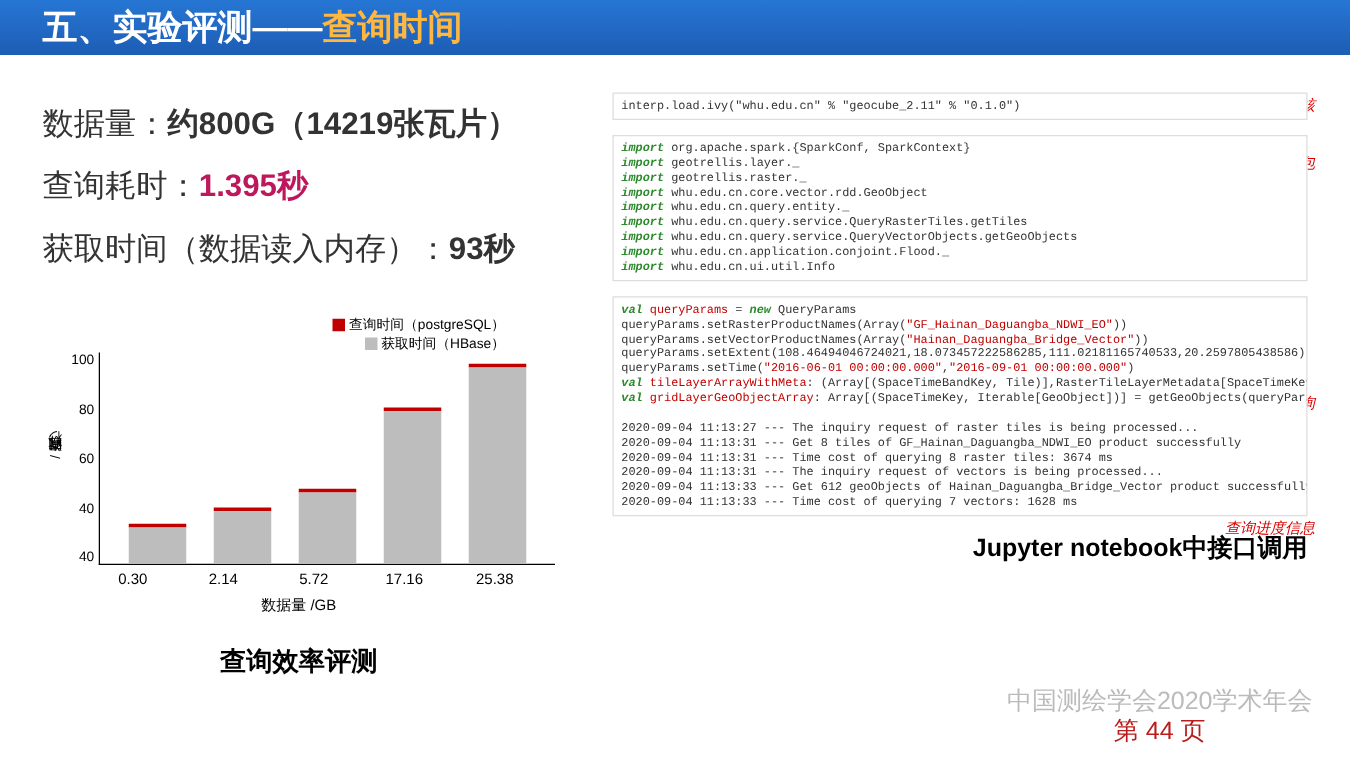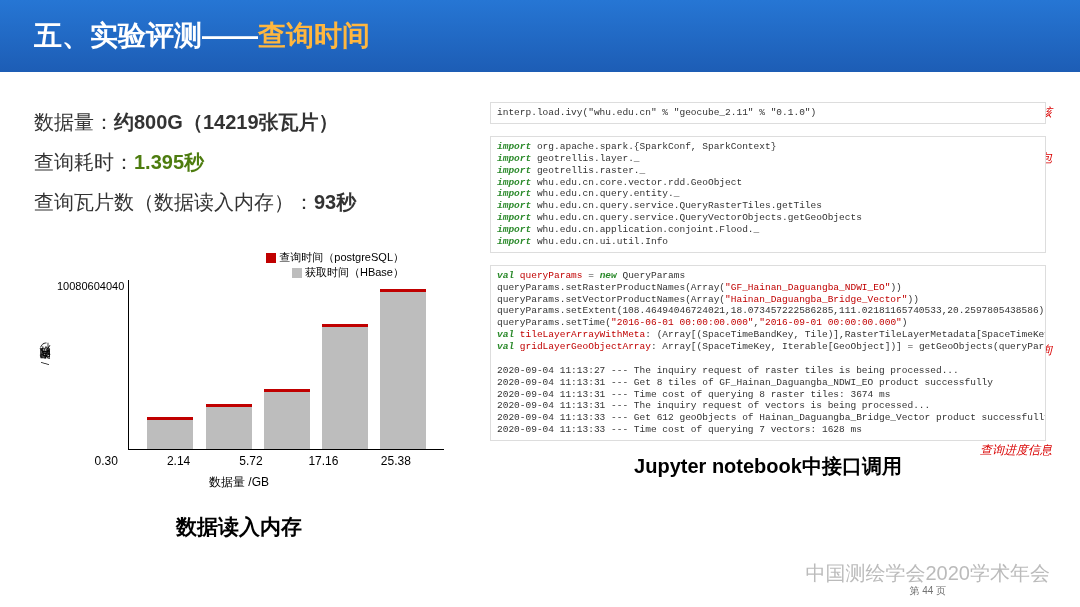--- a/index.html
+++ b/index.html
@@ -8,79 +8,79 @@
   height: 607px;
   background: #fff;
   font-family: "Microsoft Yahei", sans-serif;
   position: relative;
   overflow: hidden;
 }
 .header {
   background: linear-gradient(to bottom, #2676d4 0%, #1d5db5 100%);
   color: #fff;
   padding: 12px 34px;
-  height: 72px;
+  height: 44px;
   display: flex;
   align-items: center;
   font-size: 28px;
   font-weight: bold;
   text-align: right;
 }
 .header .orange { color: #ffb73f; }
 .body-content { position: relative; padding: 30px 34px 0 34px; }
 .left { width: 440px; float: left; }
-.stats { font-size: 20px; line-height: 2.0; color: #333; }
+.stats { font-size: 25px; line-height: 2.0; color: #333; }
 .stats .bold { font-weight: bold; }
-.stats .hl { color: #4d7c0f; font-weight: bold; }
+.stats .hl { color: #be185d; font-weight: bold; }
 .chart-box { margin-top: 28px; width: 410px; }
 .legend { font-size: 11px; text-align: right; padding-right: 40px; }
 .legend-item { display: inline-block; margin-left: 4px; }
 .legend-swatch { display: inline-block; width: 10px; height: 10px; background:#c00000; vertical-align: middle; }
 .legend-swatch.gray { background:#bdbdbd; }
 .chart-area { display:flex; height: 170px; }
 .yaxis-label { writing-mode: vertical-rl; transform: rotate(180deg); font-size: 11px; align-self:center; padding:0 4px;}
-.yaxis { display:flex; flex-direction:row; justify-content:space-between; font-size:11px; text-align:right; padding-right:4px;}
+.yaxis { display:flex; flex-direction:column; justify-content:space-between; font-size:11px; text-align:right; padding-right:4px;}
 .plot { flex:1; border-left:1px solid #000; border-bottom:1px solid #000; position:relative; display:flex; align-items:flex-end; padding:0 12px;}
 .bar-group { flex:1; display:flex; flex-direction:column; align-items:center; justify-content:flex-end; height:100%; }
 .bar { width:46px; background:#bdbdbd; position:relative; }
 .bar-top { width:46px; height:3px; background:#c00000; }
 .xaxis { display:flex; padding-left:36px; padding-right:12px; font-size:12px; margin-top:4px;}
 .xaxis span{ flex:1; text-align:center; }
 .xaxis-label { text-align:center; font-size:12px; margin-top:6px; }
 .chart-caption { text-align:center; font-weight:bold; font-size:21px; margin-top:22px; }
 .right { width: 556px; float:right; position:relative; }
 .cell { border: 1px solid #ddd; border-radius: 0; margin-bottom: 12px; padding: 4px 6px; font-family: "Courier New", monospace; font-size: 9.5px; line-height: 1.25; white-space: pre; position:relative; color:#333; background:#fff; overflow:hidden;}
 .cell .prompt { color:#2a6db5; position:absolute; left:-48px; top:4px; font-size:10px;}
 .cell-wrap { position:relative; padding-left: 0px;}
 .annot { position:absolute; color:#d90000; font-size:12px; font-weight:normal; right:-6px;font-style:italic;}
 .annot.a1 { top: 2px; }
 .annot.a2 { top: 48px; }
 .annot.a3 { top: 240px; }
 .annot.a4 { top: 340px; }
 .kw-green { color:#2b8a2b; font-weight:bold;font-style:italic; }
 .kw-red { color:#c00000; }
-.caption-right { text-align:center; font-weight:bold; font-size:20px; }
+.caption-right { text-align:right; font-weight:bold; font-size:20px; }
 .footer-note { position:absolute; right:30px; bottom: 10px; text-align:center; color:#bbb; font-size:20px; line-height:1.2;}
-.footer-note .pg { font-size:10px; color:#737373;}
+.footer-note .pg { font-size:20px; color:#b91c1c;}
 .cell .ln { display:block; }
 </style>
 </head>
 <body>
 
 <div class="header">
   <span>五、实验评测——</span>
     <span class="orange">查询时间</span>
 </div>
 
 <div class="body-content">
   <div class="left">
     <div class="stats">
       <div><span>数据量：</span><span class="bold">约800G（14219张瓦片）</span></div>
       <div><span>查询耗时：</span><span class="hl">1.395秒</span></div>
-      <div><span>查询瓦片数（数据读入内存）：</span><span class="bold">93秒</span></div>
+      <div><span>获取时间（数据读入内存）：</span><span class="bold">93秒</span></div>
     </div>
 
     <div class="chart-box">
       <div class="legend">
         <div class="legend-item"><span class="legend-swatch"></span> <span>查询时间（postgreSQL）</span></div><br>
         <div class="legend-item"><span class="legend-swatch gray"></span> <span>获取时间（HBase）</span></div>
       </div>
       <div class="chart-area">
         <div class="yaxis-label">查询时间 /秒</div>
         <div class="yaxis">
@@ -114,21 +114,21 @@
         </div>
       </div>
       <div class="xaxis">
         <span>0.30</span>
         <span>2.14</span>
         <span>5.72</span>
         <span>17.16</span>
         <span>25.38</span>
       </div>
       <div class="xaxis-label">数据量 /GB</div>
-      <div class="chart-caption">数据读入内存</div>
+      <div class="chart-caption">查询效率评测</div>
     </div>
   </div>
 
   <div class="right">
     <div class="annot a1">导入GeoCube 内核</div>
     <div class="annot a2">导入 GeoCube 包</div>
     <div class="annot a3">多维语义查询</div>
     <div class="annot a4">查询进度信息</div>
 
     <div class="cell-wrap">

